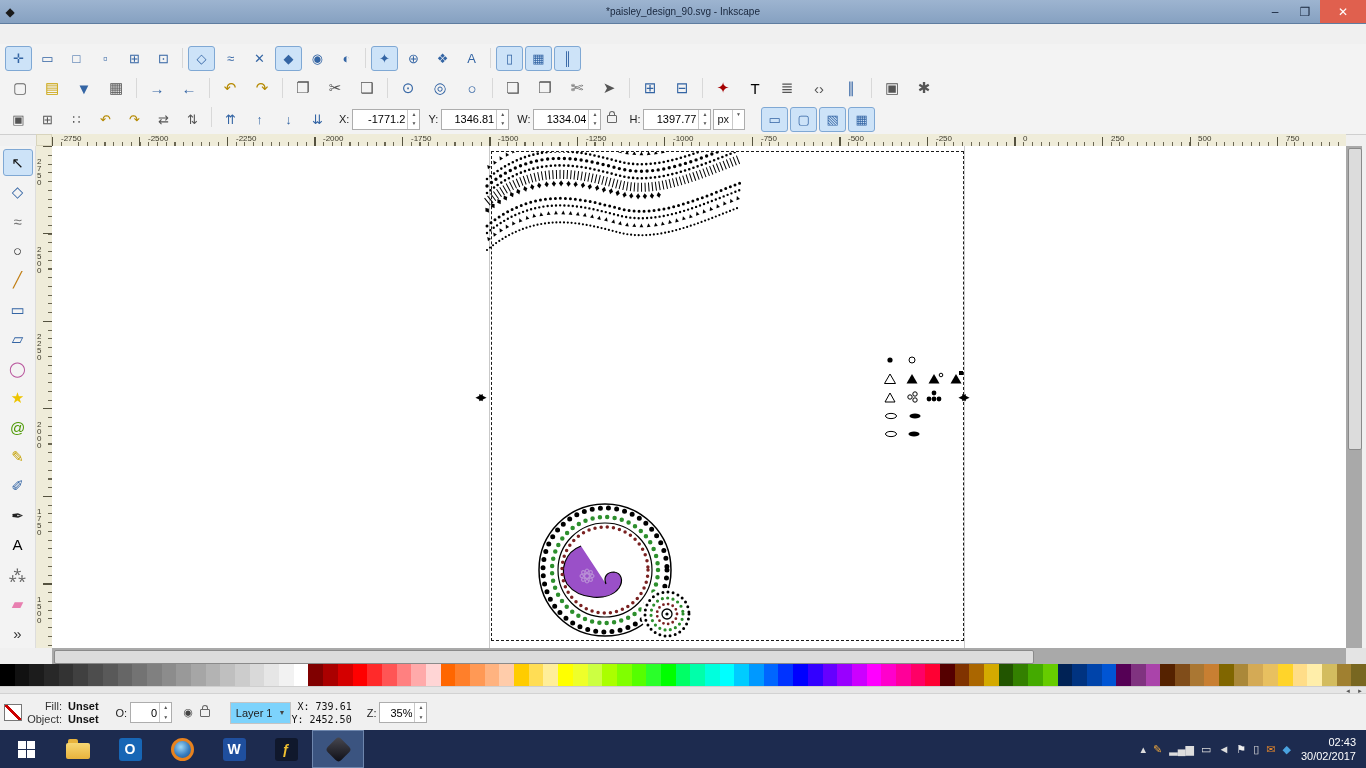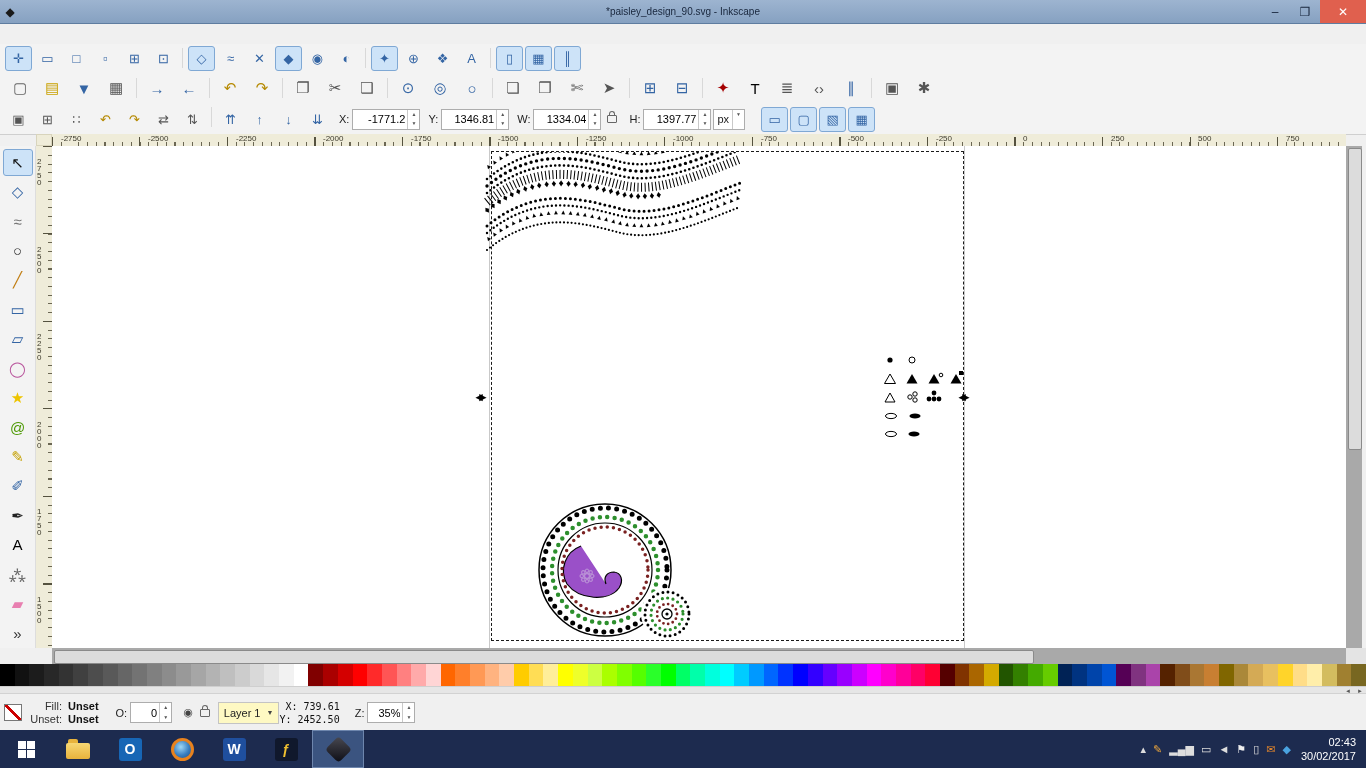--- a/index.html
+++ b/index.html
@@ -103,22 +103,22 @@
   .statusbar{position:absolute;left:0;top:693px;right:0;height:37px;background:#f0f0f0;
     border-top:1px solid #d2d2d2;display:flex;align-items:center;font-size:11px}
   .swatch-none{width:16px;height:15px;background:#fff;border:1px solid #777;margin:0 4px;
     background-image:linear-gradient(45deg,transparent 44%,#cc0000 44%,#cc0000 56%,transparent 56%)}
   .fs-labels{line-height:13px}
   .fs-l{display:inline-block;width:36px;text-align:right;color:#333}
   .fs-v{font-weight:bold;margin-left:6px;color:#111}
   .opa{display:flex;align-items:center;margin-left:10px}
   .opa .fld input{width:24px}
   .eye{font-size:11px;color:#444;margin:0 2px 0 10px}
-  .layer-dd{display:flex;align-items:center;border:1px solid #c4c4c4;background:#fef9c3;
-    height:20px;padding:0 5px;margin-left:3px}
+  .layer-dd{display:flex;align-items:center;border:1px solid #c4c4c4;background:#7dd3fc;
+    height:20px;padding:0 5px;margin-left:15px}
   .layer-dd .car{font-size:7px;margin-left:6px;color:#444}
   .sb-msg{flex:1;margin-left:12px;color:#111;white-space:nowrap;overflow:hidden}
   .coords{font-family:"DejaVu Sans Mono",monospace;font-size:10px;line-height:13px;
     text-align:right;margin-right:8px;color:#111}
   .zoomf{display:flex;align-items:center;margin-right:6px}
   .zoomf .fld input{width:30px}
 
   
   .taskbar{position:absolute;left:0;top:730px;right:0;height:38px;background:#1d2b4f;
     display:flex;align-items:stretch}
@@ -699,21 +699,21 @@
     </div>
   <div class="palette-scroll">
     <span>◄</span>
     <span>►</span>
   </div>
 
   <div class="statusbar">
     <div class="swatch-none"></div>
     <div class="fs-labels">
       <div><span class="fs-l">Fill:</span><span class="fs-v">Unset</span></div>
-      <div><span class="fs-l">Unset:</span><span class="fs-v">Unset</span></div>
+      <div><span class="fs-l">Object:</span><span class="fs-v">Unset</span></div>
     </div>
     <div class="opa">
       <span class="flbl">O:</span>
       <span class="fld">
         <input value="0" style="">
         <span class="spn">
             <span>▲</span>
             <span>▼</span>
           </span>
       </span>

